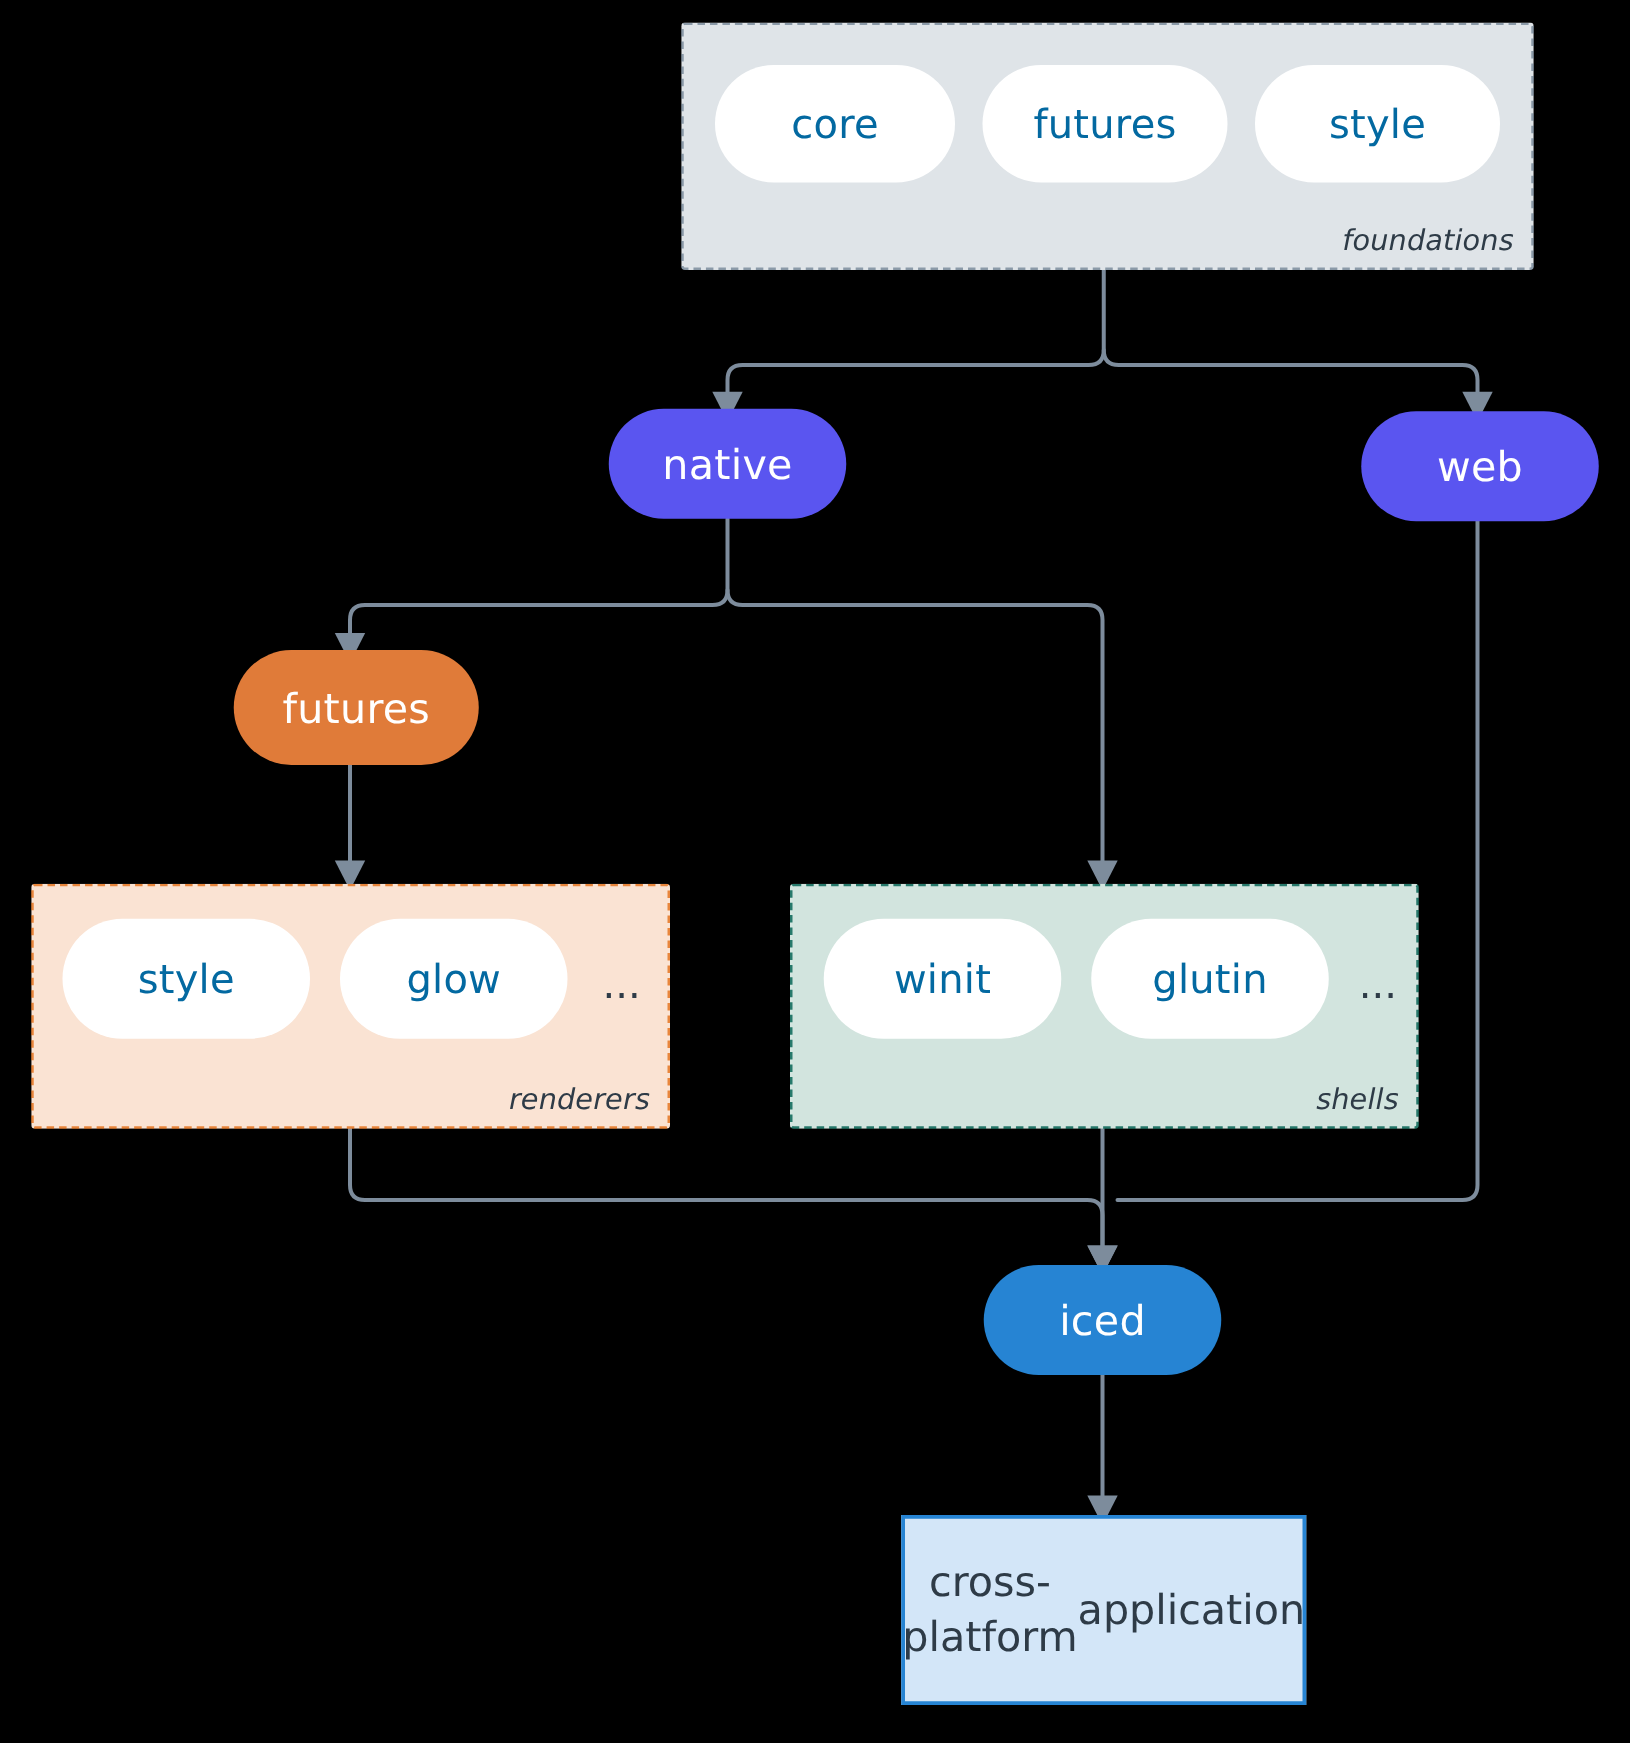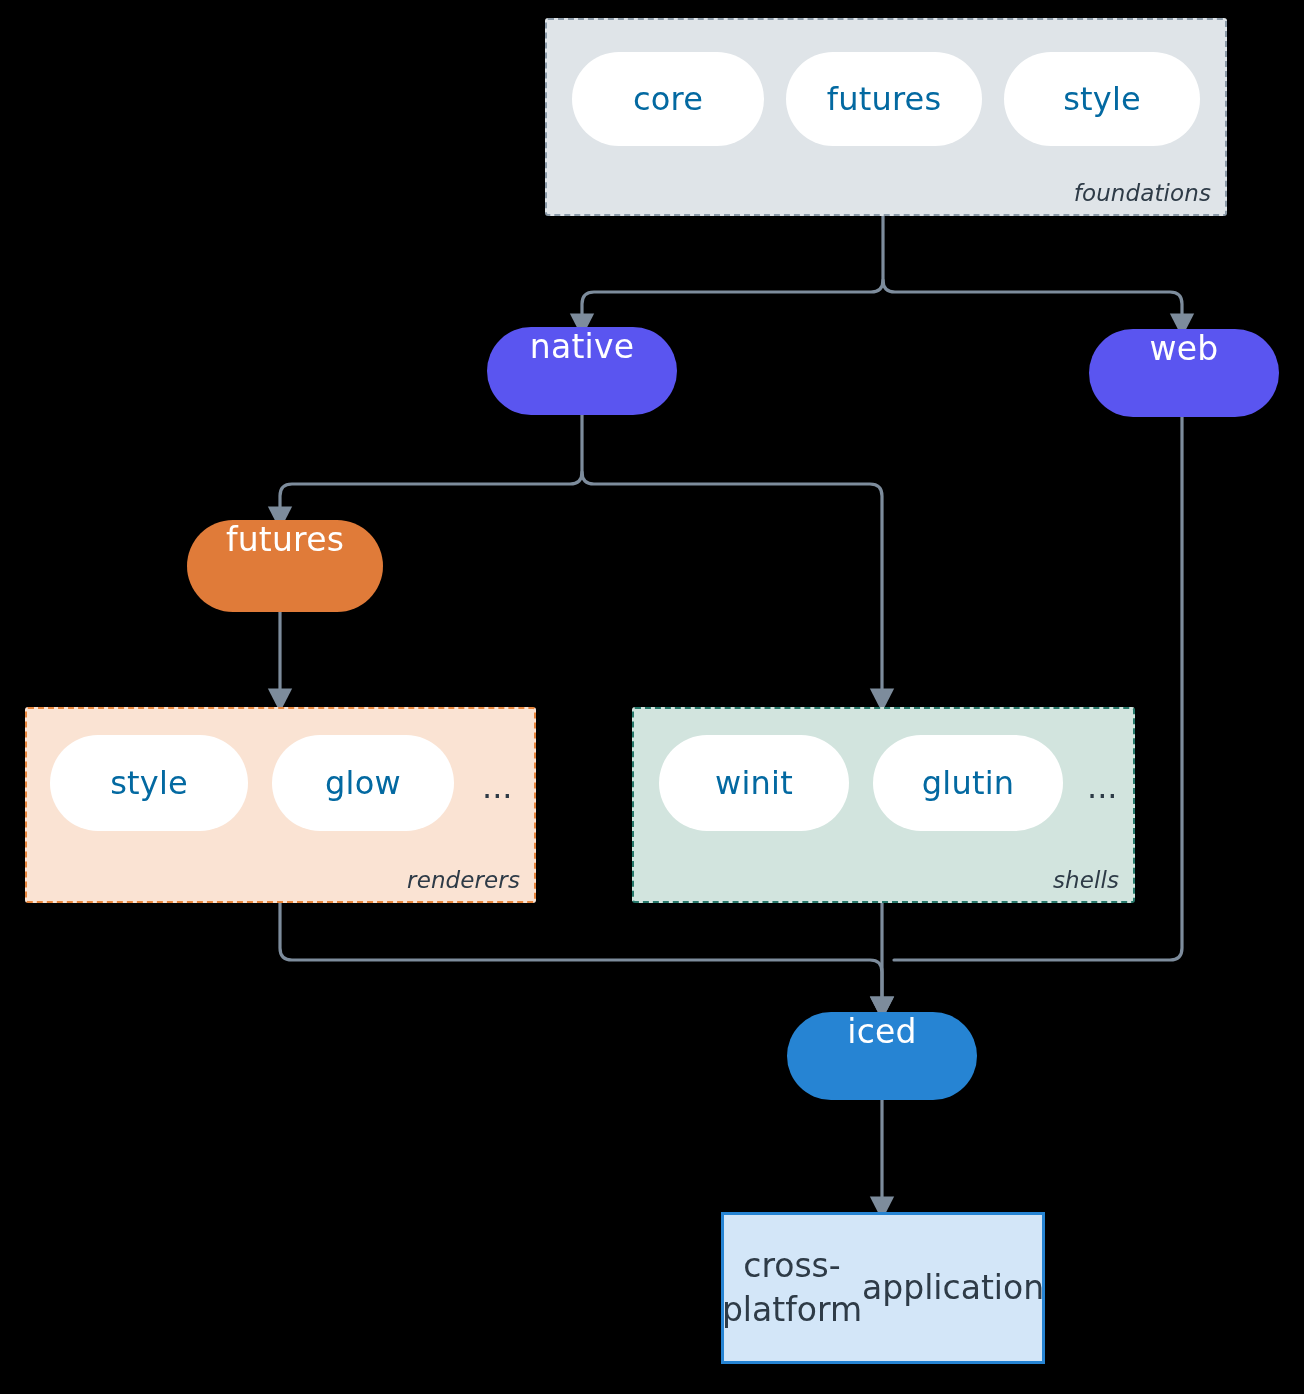--- a/index.html
+++ b/index.html
@@ -8,21 +8,21 @@
   svg#wires{position:absolute;left:0;top:0;width:1304px;height:1394px;pointer-events:none;}
 
   .group{position:absolute;box-sizing:border-box;}
   .group .glabel{position:absolute;right:14px;bottom:8px;font-size:23px;color:#2E3B47;
                  letter-spacing:.1px;white-space:nowrap;font-style:italic;}
   .pill-white{position:absolute;box-sizing:border-box;background:#FFFFFF;border-radius:999px;
               display:flex;align-items:center;justify-content:center;color:#0369a1;
               font-size:32px;letter-spacing:.2px;}
   .ellip{position:absolute;color:#2E3B47;font-size:32px;line-height:1;}
 
-  .node{position:absolute;box-sizing:border-box;display:flex;align-items:flex-start;
+  .node{position:absolute;box-sizing:border-box;display:flex;align-items:center;
         justify-content:center;color:#FFFFFF;font-size:33px;letter-spacing:.2px;}
   .node.pill{border-radius:999px;}
 
   .boxnode{position:absolute;box-sizing:border-box;display:flex;flex-direction:row;
            align-items:center;justify-content:center;color:#2E3B47;font-size:33px;
            line-height:1.32;text-align:center;}
 </style>
 </head>
 <body>
 

